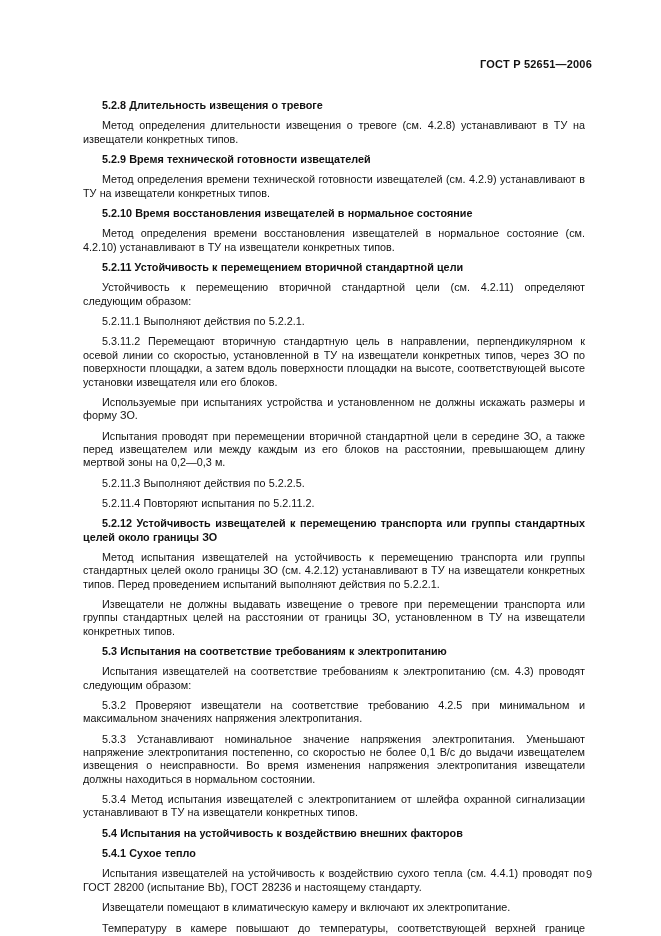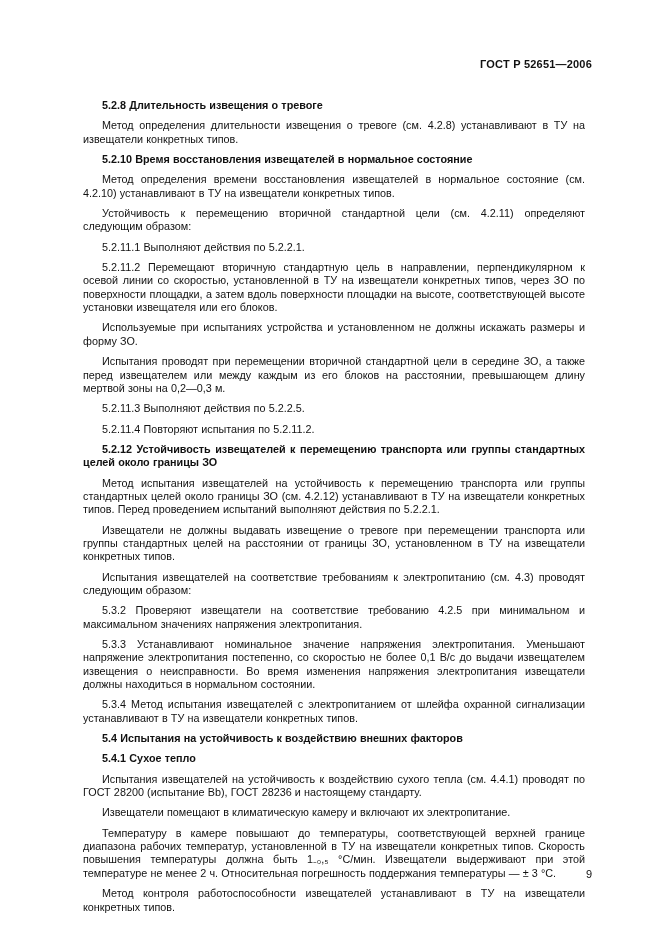--- a/index.html
+++ b/index.html
@@ -61,32 +61,36 @@
 </style>
 </head>
 <body>
 
 <div class="page">
   <div class="doc-code">ГОСТ Р 52651—2006</div>
 
   <div class="body-text">
       <p class="para heading">5.2.8 Длительность извещения о тревоге</p>
       <p class="para">Метод определения длительности извещения о тревоге (см. 4.2.8) устанавливают в ТУ на извещатели конкретных типов.</p>
+      <p class="para heading">5.2.9 Время технической готовности извещателей</p>
+      <p class="para">Метод определения времени технической готовности извещателей (см. 4.2.9) устанавливают в ТУ на извещатели конкретных типов.</p>
       <p class="para heading">5.2.10 Время восстановления извещателей в нормальное состояние</p>
       <p class="para">Метод определения времени восстановления извещателей в нормальное состояние (см. 4.2.10) устанавливают в ТУ на извещатели конкретных типов.</p>
+      <p class="para heading">5.2.11 Устойчивость к перемещением вторичной стандартной цели</p>
       <p class="para">Устойчивость к перемещению вторичной стандартной цели (см. 4.2.11) определяют следующим образом:</p>
       <p class="para">5.2.11.1 Выполняют действия по 5.2.2.1.</p>
-      <p class="para">5.2.11.2 Перемещают вторичную стандартную цель в направлении, перпендикулярном к осевой линии со скоростью, установленной в ТУ на извещатели конкретных типов, через ЗО по поверхности площадки, а затем вдоль поверхности площадки на высоте, соответствующей высоте установки извещателя или его блоков.</p>
+      <p class="para">5.3.11.2 Перемещают вторичную стандартную цель в направлении, перпендикулярном к осевой линии со скоростью, установленной в ТУ на извещатели конкретных типов, через ЗО по поверхности площадки, а затем вдоль поверхности площадки на высоте, соответствующей высоте установки извещателя или его блоков.</p>
       <p class="para">Используемые при испытаниях устройства и установленном не должны искажать размеры и форму ЗО.</p>
       <p class="para">Испытания проводят при перемещении вторичной стандартной цели в середине ЗО, а также перед извещателем или между каждым из его блоков на расстоянии, превышающем длину мертвой зоны на 0,2—0,3 м.</p>
       <p class="para">5.2.11.3 Выполняют действия по 5.2.2.5.</p>
       <p class="para">5.2.11.4 Повторяют испытания по 5.2.11.2.</p>
       <p class="para heading">5.2.12 Устойчивость извещателей к перемещению транспорта или группы стандартных целей около границы ЗО</p>
       <p class="para">Метод испытания извещателей на устойчивость к перемещению транспорта или группы стандартных целей около границы ЗО (см. 4.2.12) устанавливают в ТУ на извещатели конкретных типов. Перед проведением испытаний выполняют действия по 5.2.2.1.</p>
       <p class="para">Извещатели не должны выдавать извещение о тревоге при перемещении транспорта или группы стандартных целей на расстоянии от границы ЗО, установленном в ТУ на извещатели конкретных типов.</p>
+      <p class="para heading">5.3 Испытания на соответствие требованиям к электропитанию</p>
       <p class="para">Испытания извещателей на соответствие требованиям к электропитанию (см. 4.3) проводят следующим образом:</p>
       <p class="para">5.3.2 Проверяют извещатели на соответствие требованию 4.2.5 при минимальном и максимальном значениях напряжения электропитания.</p>
       <p class="para">5.3.3 Устанавливают номинальное значение напряжения электропитания. Уменьшают напряжение электропитания постепенно, со скоростью не более 0,1 В/с до выдачи извещателем извещения о неисправности. Во время изменения напряжения электропитания извещатели должны находиться в нормальном состоянии.</p>
       <p class="para">5.3.4 Метод испытания извещателей с электропитанием от шлейфа охранной сигнализации устанавливают в ТУ на извещатели конкретных типов.</p>
       <p class="para heading">5.4 Испытания на устойчивость к воздействию внешних факторов</p>
       <p class="para heading">5.4.1 Сухое тепло</p>
       <p class="para">Испытания извещателей на устойчивость к воздействию сухого тепла (см. 4.4.1) проводят по ГОСТ 28200 (испытание Bb), ГОСТ 28236 и настоящему стандарту.</p>
       <p class="para">Извещатели помещают в климатическую камеру и включают их электропитание.</p>
       <p class="para">Температуру в камере повышают до температуры, соответствующей верхней границе диапазона рабочих температур, установленной в ТУ на извещатели конкретных типов. Скорость повышения температуры должна быть 1₋₀,₅ °С/мин. Извещатели выдерживают при этой температуре не менее 2 ч. Относительная погрешность поддержания температуры — ± 3 °С.</p>
       <p class="para">Метод контроля работоспособности извещателей устанавливают в ТУ на извещатели конкретных типов.</p>

